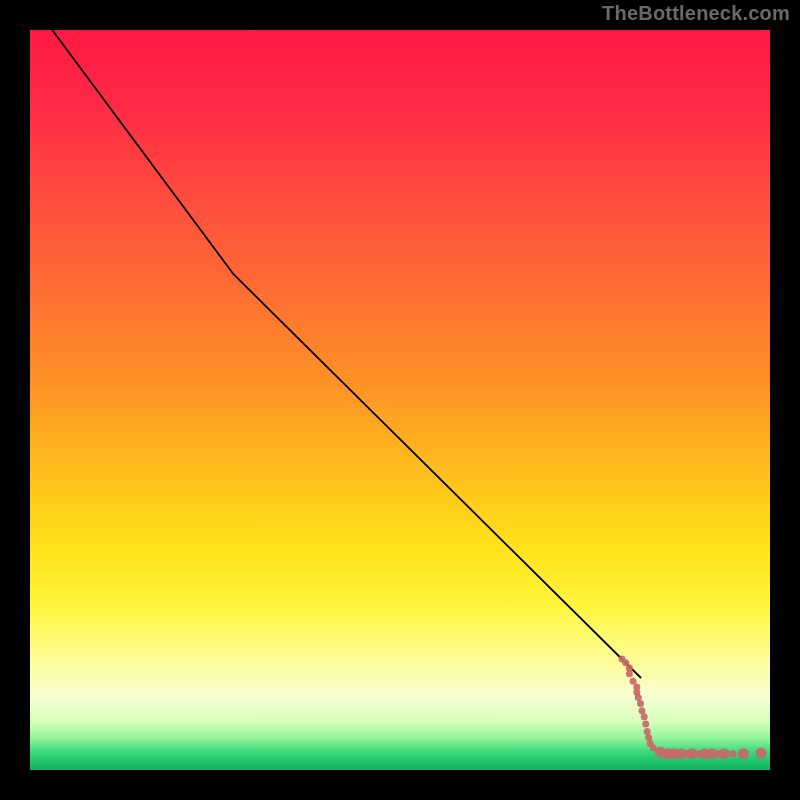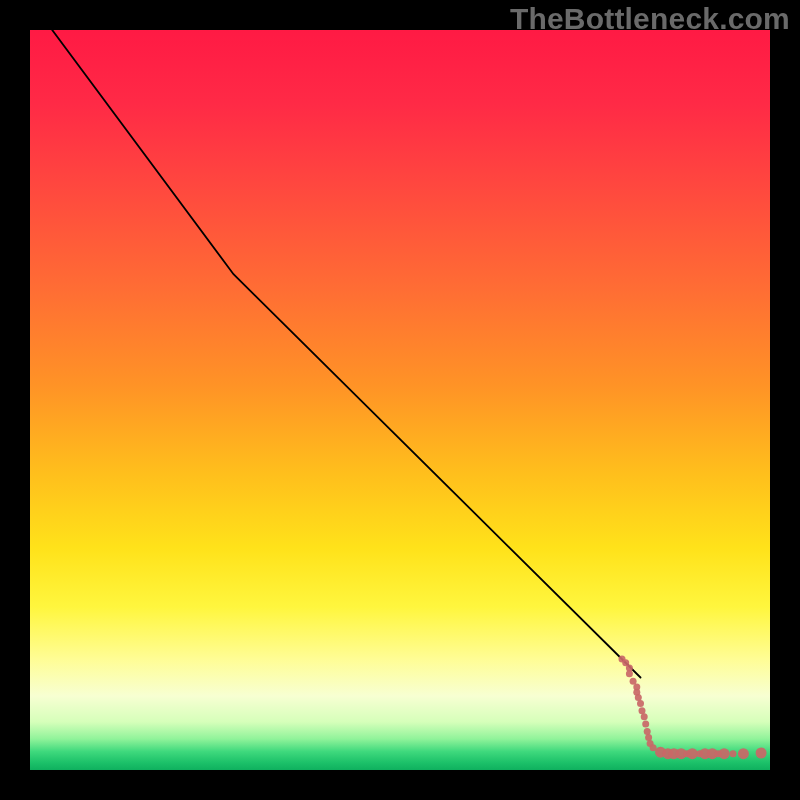--- a/index.html
+++ b/index.html
@@ -14,21 +14,21 @@
   .frame {
     position: relative;
     width: 800px;
     height: 800px;
     background: #000;
   }
   .watermark {
     position: absolute;
     top: 2px;
     right: 10px;
-    font-size: 30px;
+    font-size: 20px;
     font-weight: 600;
     color: #6a6a6a;
     letter-spacing: 0.2px;
     z-index: 5;
   }
   .plot-wrap {
     position: absolute;
     left: 30px;
     top: 30px;
     width: 740px;

